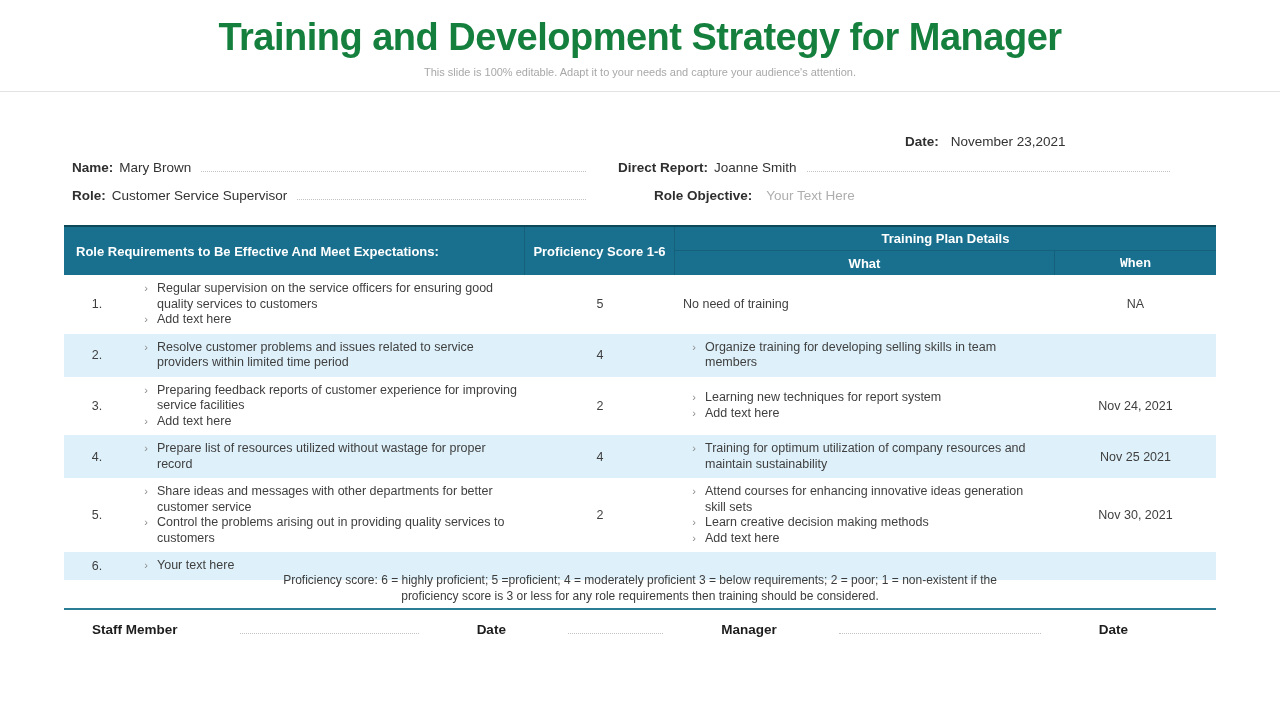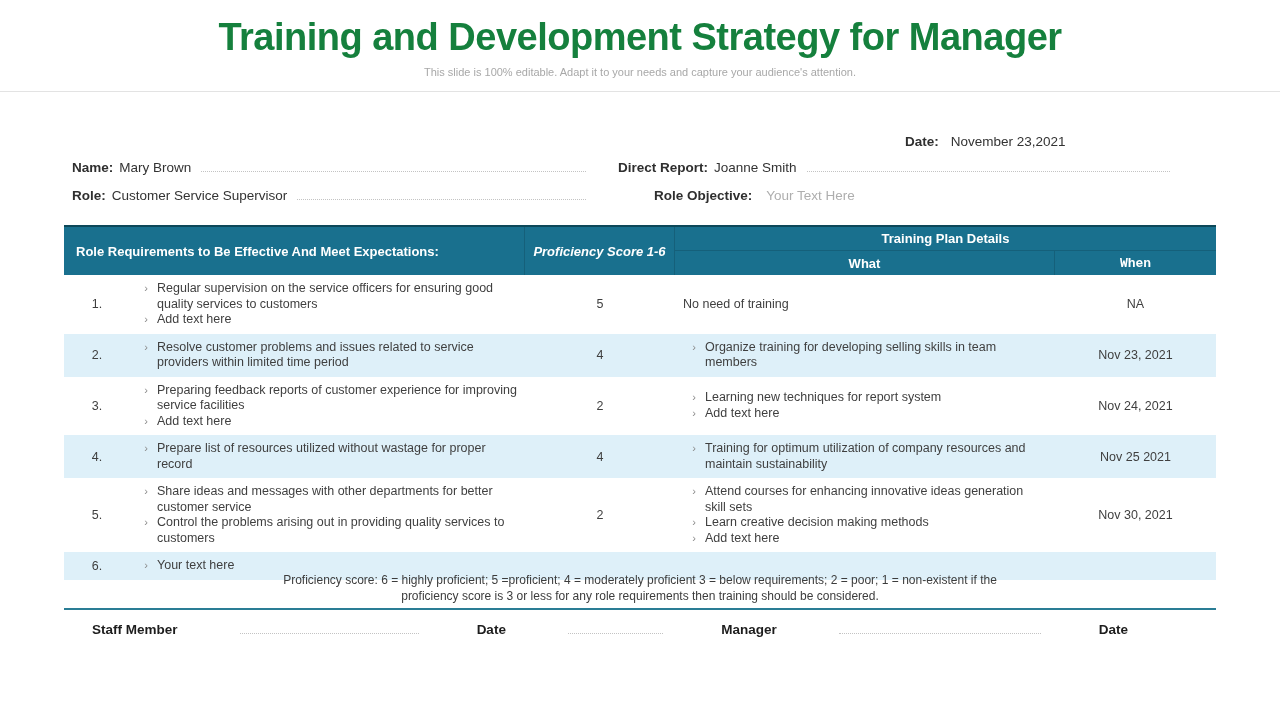--- a/index.html
+++ b/index.html
@@ -24,21 +24,21 @@
   .dotline { flex:1; border-bottom:1px dotted #c3c3c3; margin:0 4px 3px 10px; height:1px; }
 
   
   .grid-table { position:absolute; left:64px; top:225px; width:1152px; font-size:12.5px; }
   .t-head { display:grid; grid-template-columns:461px 150px 380px 161px;
     background:var(--teal,#19708E); color:#ffffff; font-weight:bold; font-size:13px;
     border-top:2px solid #0d4859; }
   .th-req { grid-row:1 / span 2; display:flex; align-items:center; padding-left:12px;
     border-right:1px solid rgba(0,0,0,0.14); }
   .th-score { grid-row:1 / span 2; display:flex; align-items:center; justify-content:center;
-    border-right:1px solid rgba(0,0,0,0.14);font-style:italic; }
+    border-right:1px solid rgba(0,0,0,0.14); }
   .th-plan { grid-column:3 / span 2; height:24px; display:flex; align-items:center; justify-content:center;
     border-bottom:1px solid rgba(0,0,0,0.14); }
   .th-what { height:24px; display:flex; align-items:center; justify-content:center;
     border-right:1px solid rgba(0,0,0,0.14); }
   .th-when { height:24px; display:flex; align-items:center; justify-content:center;font-family:Liberation Mono, monospace; }
 
   .t-row { display:grid; grid-template-columns:66px 395px 150px 380px 161px; background:#ffffff; }
   .t-row.alt { background:var(--rowblue,#DEF0F9); }
   .c-num { display:flex; align-items:center; justify-content:center; color:#3f3f3f; }
   .c-req { padding:6px 8px 6px 5px; }
@@ -135,21 +135,20 @@
       <span class="bullet-text">Resolve customer problems and issues related to service providers within limited time period</span>
             </div>
           </div>
     <div class="c-score">4</div>
     <div class="c-what">
             <div class="bullet-line">
       <span class="bullet-glyph">›</span>
       <span class="bullet-text">Organize training for developing selling skills in team members</span>
             </div>
           </div>
-    <div class="c-when">Nov 23, 2021</div>
   </div>
         <div class="t-row">
     <div class="c-num">3.</div>
     <div class="c-req">
             <div class="bullet-line">
       <span class="bullet-glyph">›</span>
       <span class="bullet-text">Preparing feedback reports of customer experience for improving service facilities</span>
             </div>
             <div class="bullet-line">
       <span class="bullet-glyph">›</span>

